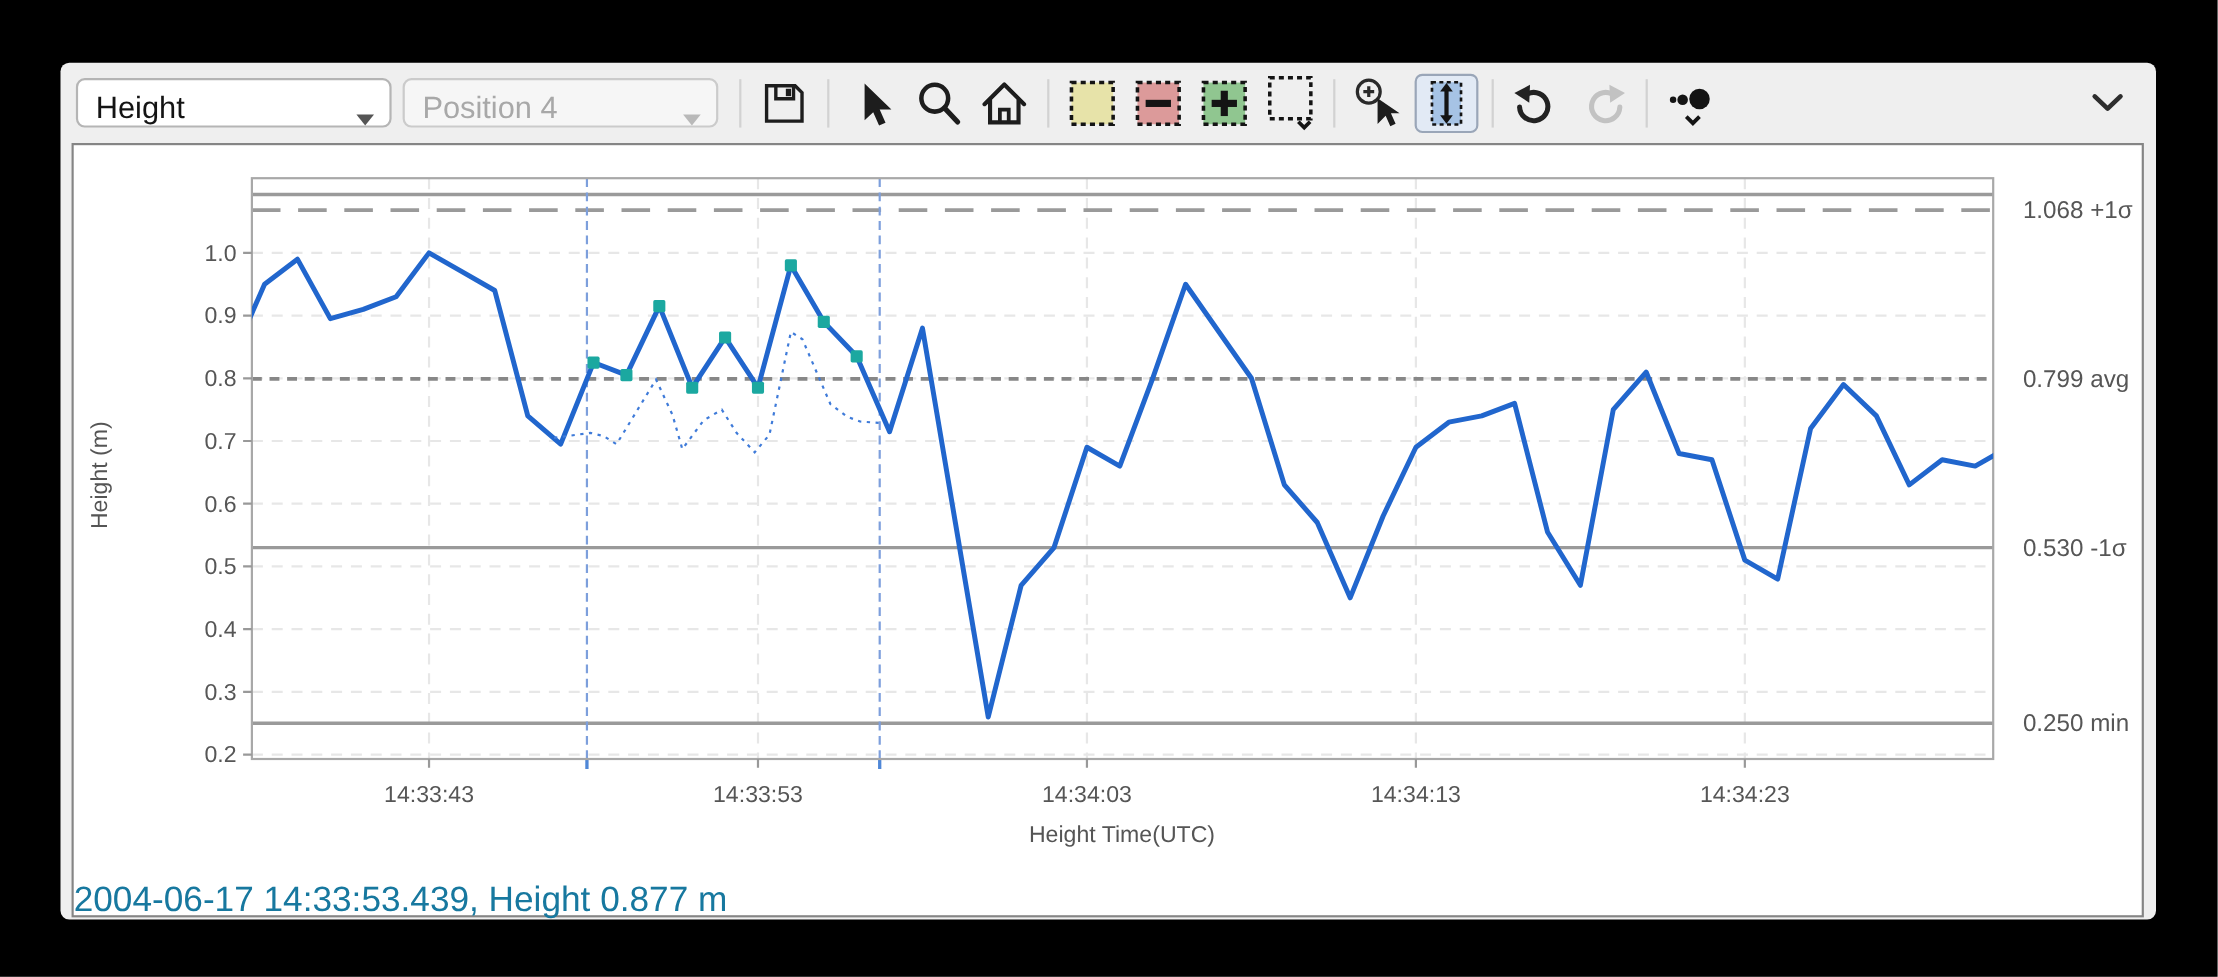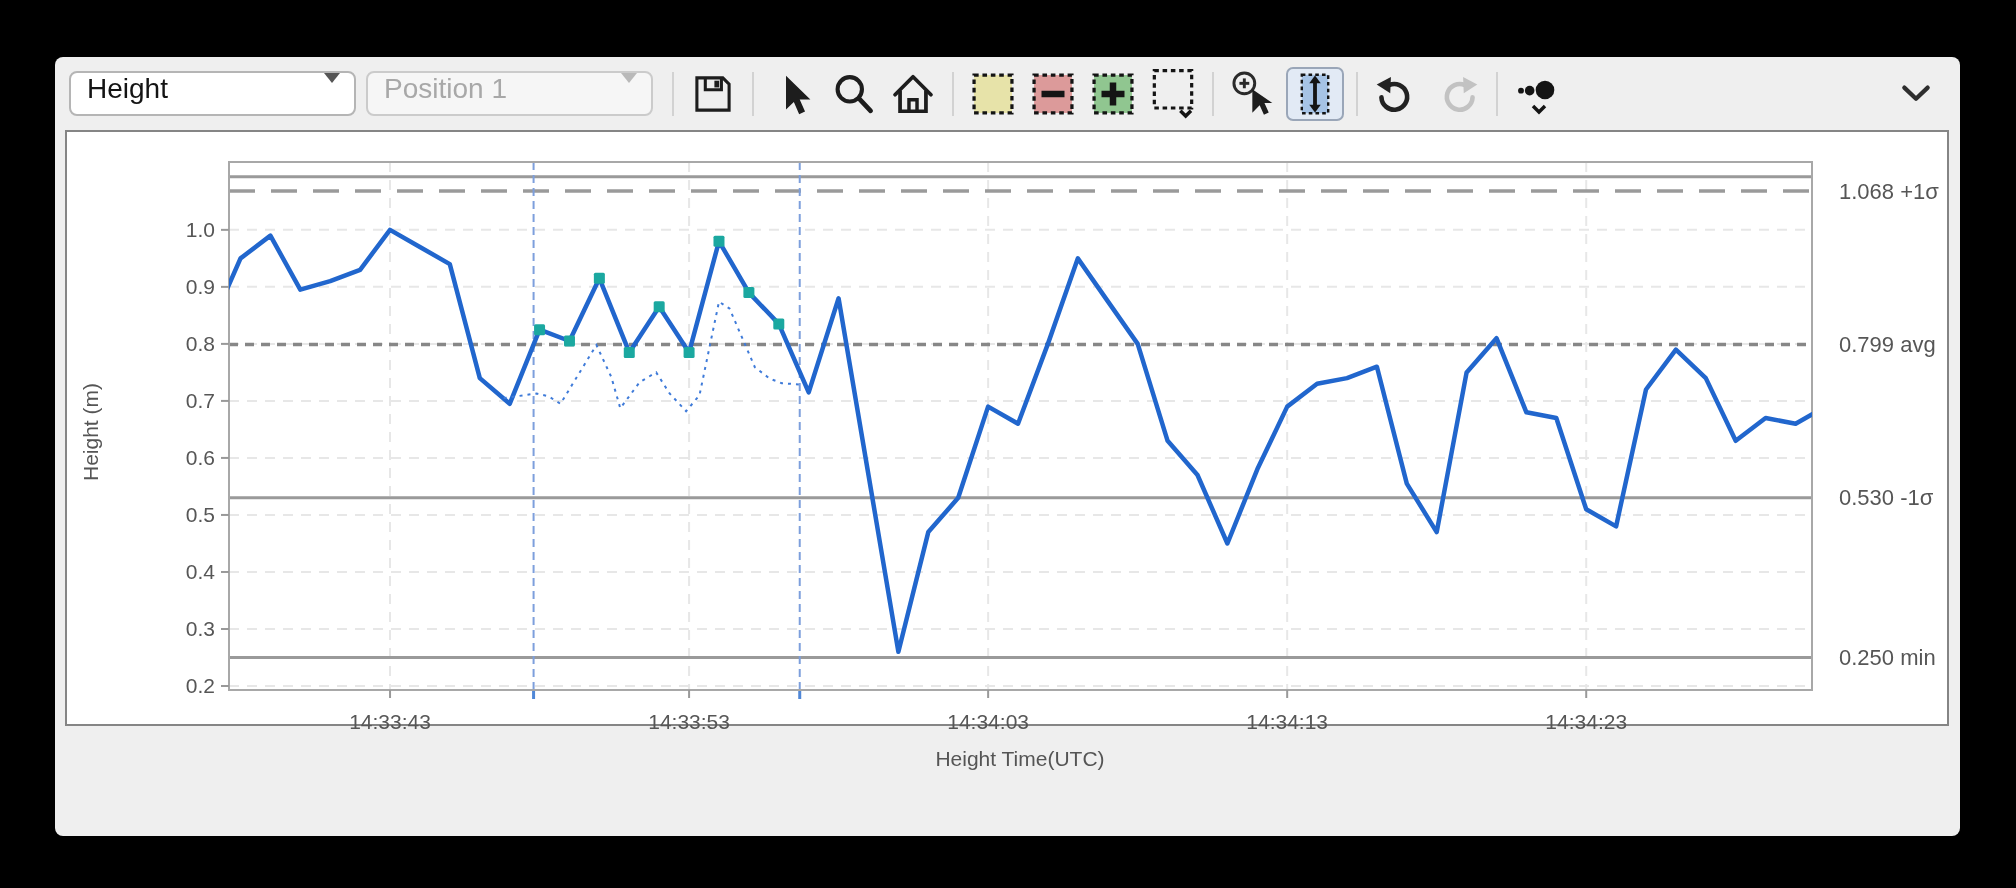--- a/index.html
+++ b/index.html
@@ -9,39 +9,39 @@
     position:relative;overflow:hidden;
   }
   .window{
     position:absolute;left:55px;top:57px;width:1905px;height:779px;
     background:#efefef;border-radius:8px;
   }
   
   .toolbar{display:flex;align-items:center;height:73px;padding:0 14px;}
   .dd{
     width:287px;height:45px;box-sizing:border-box;
-    display:flex;align-items:flex-start;justify-content:space-between;
+    display:flex;align-items:flex-end;justify-content:space-between;
     padding:0 14px 0 16px;margin-right:10px;
     border:2px solid #b5b5b5;border-radius:8px;background:#fff;
     font-size:28px;color:#141414;cursor:default;
   }
   .dd.disabled{color:#a8a8a8;background:#f6f6f6;border-color:#cbcbcb;}
   .caret{width:0;height:0;border-left:8px solid transparent;border-right:8px solid transparent;border-top:10px solid #555;}
   .dd.disabled .caret{border-top-color:#b9b9b9;}
   .sep{width:2px;height:44px;background:#d2d2d2;margin:0 9px;flex:none;}
   .tbtn{
     background:none;border:none;padding:0;margin:0 3px;
     width:54px;height:54px;display:flex;align-items:center;justify-content:center;
     border-radius:7px;flex:none;
   }
   .tbtn.active{border:2px solid #9aa6b8;background:#e2eaf5;width:58px;height:54px;box-sizing:border-box;}
   .spacer{flex:1;}
   
   .panel{
-    position:absolute;left:10px;top:73px;width:1884px;height:596px;
+    position:absolute;left:10px;top:73px;width:1884px;height:704px;
     box-sizing:border-box;background:#fff;border:2px solid #858585;
   }
   .panel svg{position:absolute;left:0;top:0;}
   .axis-title{position:absolute;font-size:21px;color:#555;}
   .xlabel{left:953px;top:615px;transform:translateX(-50%);}
   .ylabel{left:12px;top:300px;transform:translateY(-50%) rotate(180deg);writing-mode:vertical-rl;}
   
   .status{position:absolute;left:12px;top:742px;font-size:32px;color:#17789f;}
 </style>
 </head>
@@ -50,21 +50,21 @@
 <div class="window">
 
   <div class="toolbar">
 
     <div class="dd">
       <span>Height</span>
       <span class="caret"></span>
     </div>
 
     <div class="dd disabled">
-      <span>Position 1</span>
+      <span>Position 4</span>
       <span class="caret"></span>
     </div>
 
     <div class="sep"></div>
 
     <button class="tbtn">
       <svg width="42" height="42" viewBox="0 0 30 30">
         <path d="M3.5 3.5 H22 L26.5 8 V26.5 H3.5 Z" fill="none" stroke="#1d1d1d" stroke-width="2.2"></path>
         <path d="M9.5 3.5 V12 H21 V3.5" fill="none" stroke="#1d1d1d" stroke-width="2.2"></path>
         <rect x="16" y="5.5" width="3.4" height="4.8" fill="#1d1d1d"></rect>
@@ -252,14 +252,17 @@
         <rect x="586.6776707282515" y="169.32937365010798" width="11" height="11" rx="1.5" fill="#1ba8a0"></rect>
         <rect x="616.5822707093605" y="214.94492440604753" width="11" height="11" rx="1.5" fill="#1ba8a0"></rect>
         <rect x="646.4868706904695" y="103.75701943844494" width="11" height="11" rx="1.5" fill="#1ba8a0"></rect>
         <rect x="676.3914706715784" y="155.07451403887688" width="11" height="11" rx="1.5" fill="#1ba8a0"></rect>
         <rect x="706.2960706526873" y="186.43520518358534" width="11" height="11" rx="1.5" fill="#1ba8a0"></rect>
       </svg>
     <div class="axis-title ylabel">Height (m)</div>
     <div class="axis-title xlabel">Height Time(UTC)</div>
   </div>
 
+  <div class="status">
+    <span>2004-06-17 14:33:53.439, Height 0.877 m</span>
+  </div>
 
 </div>
 
 </body></html>

